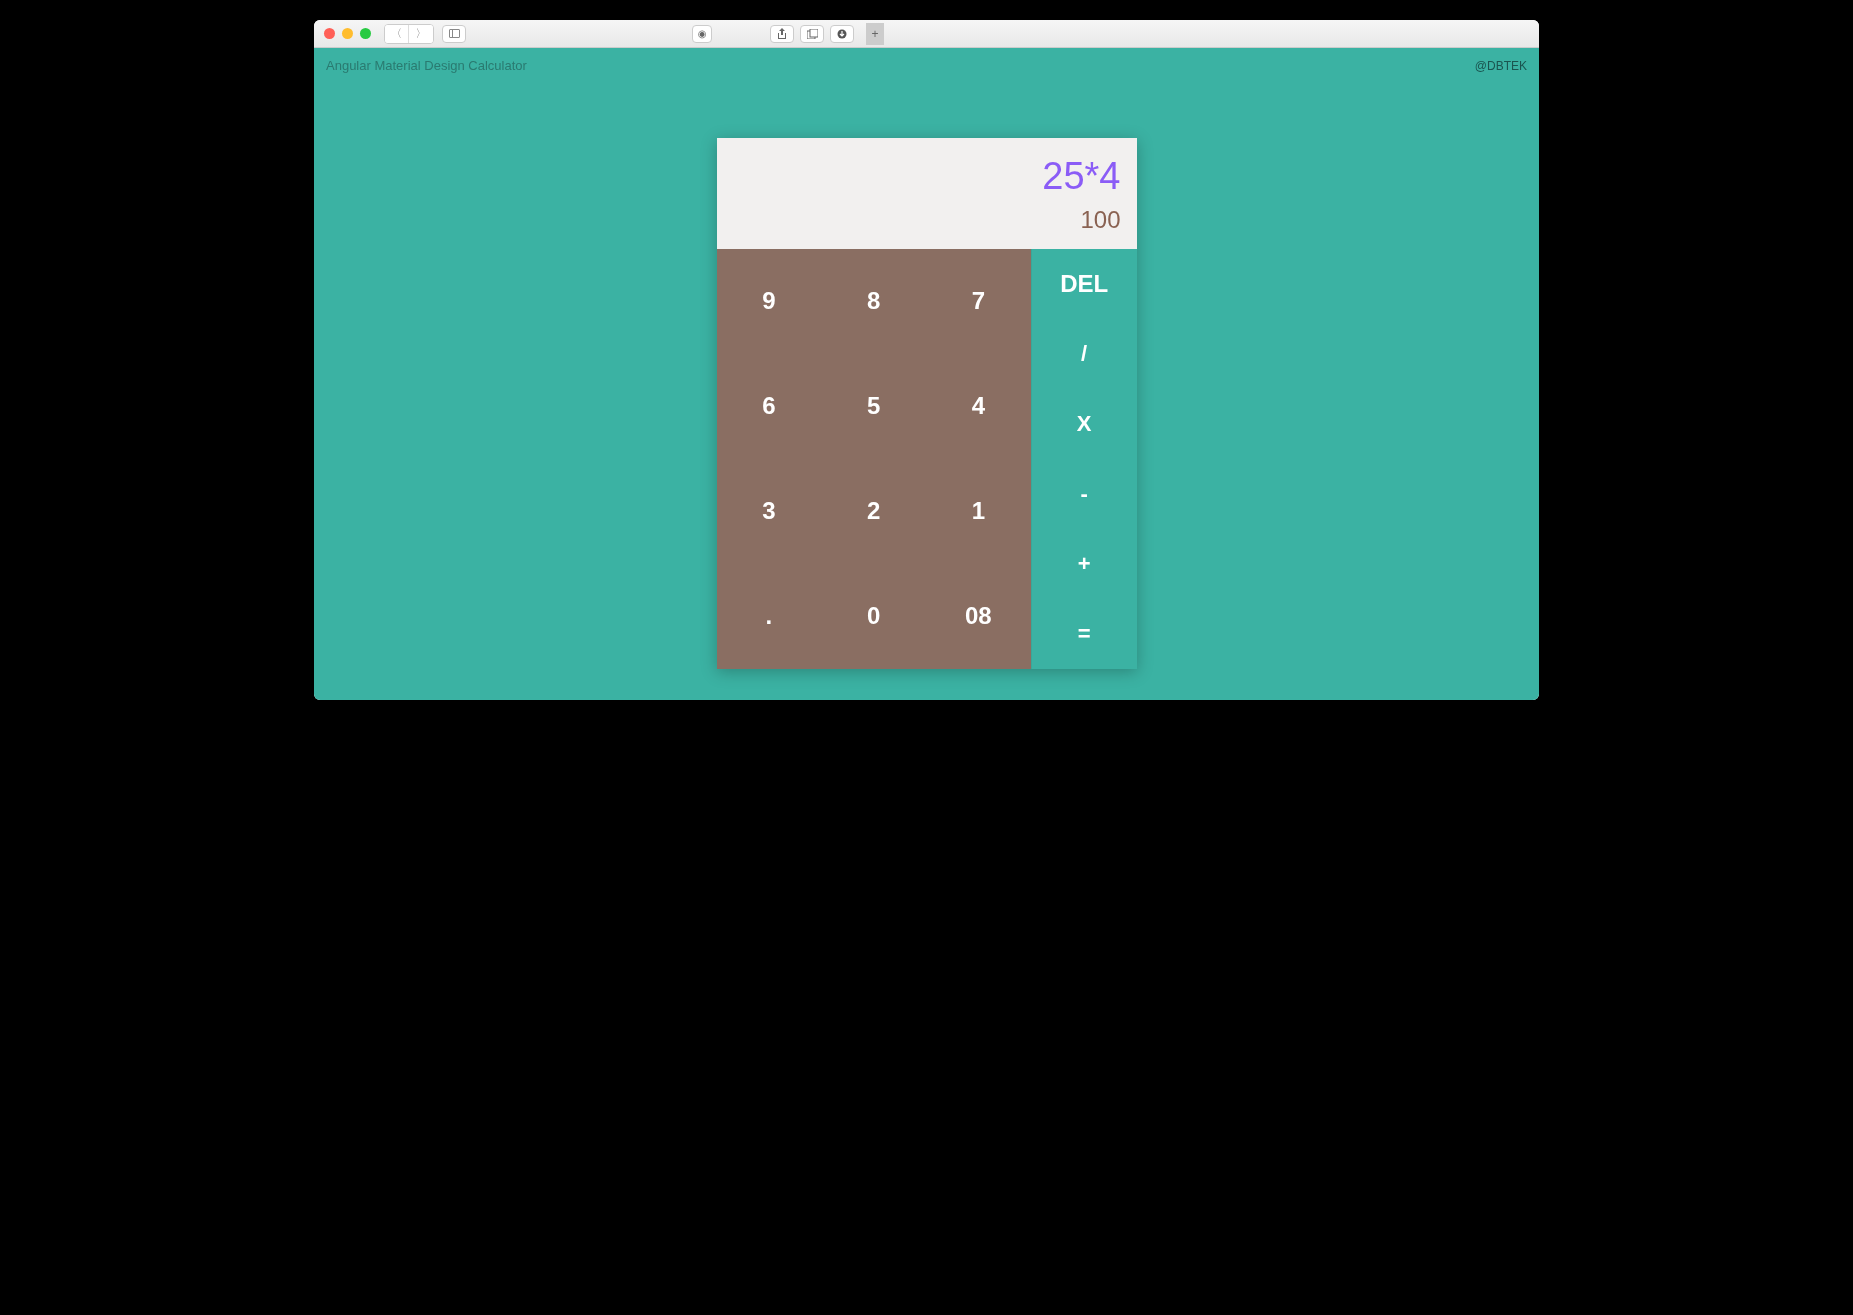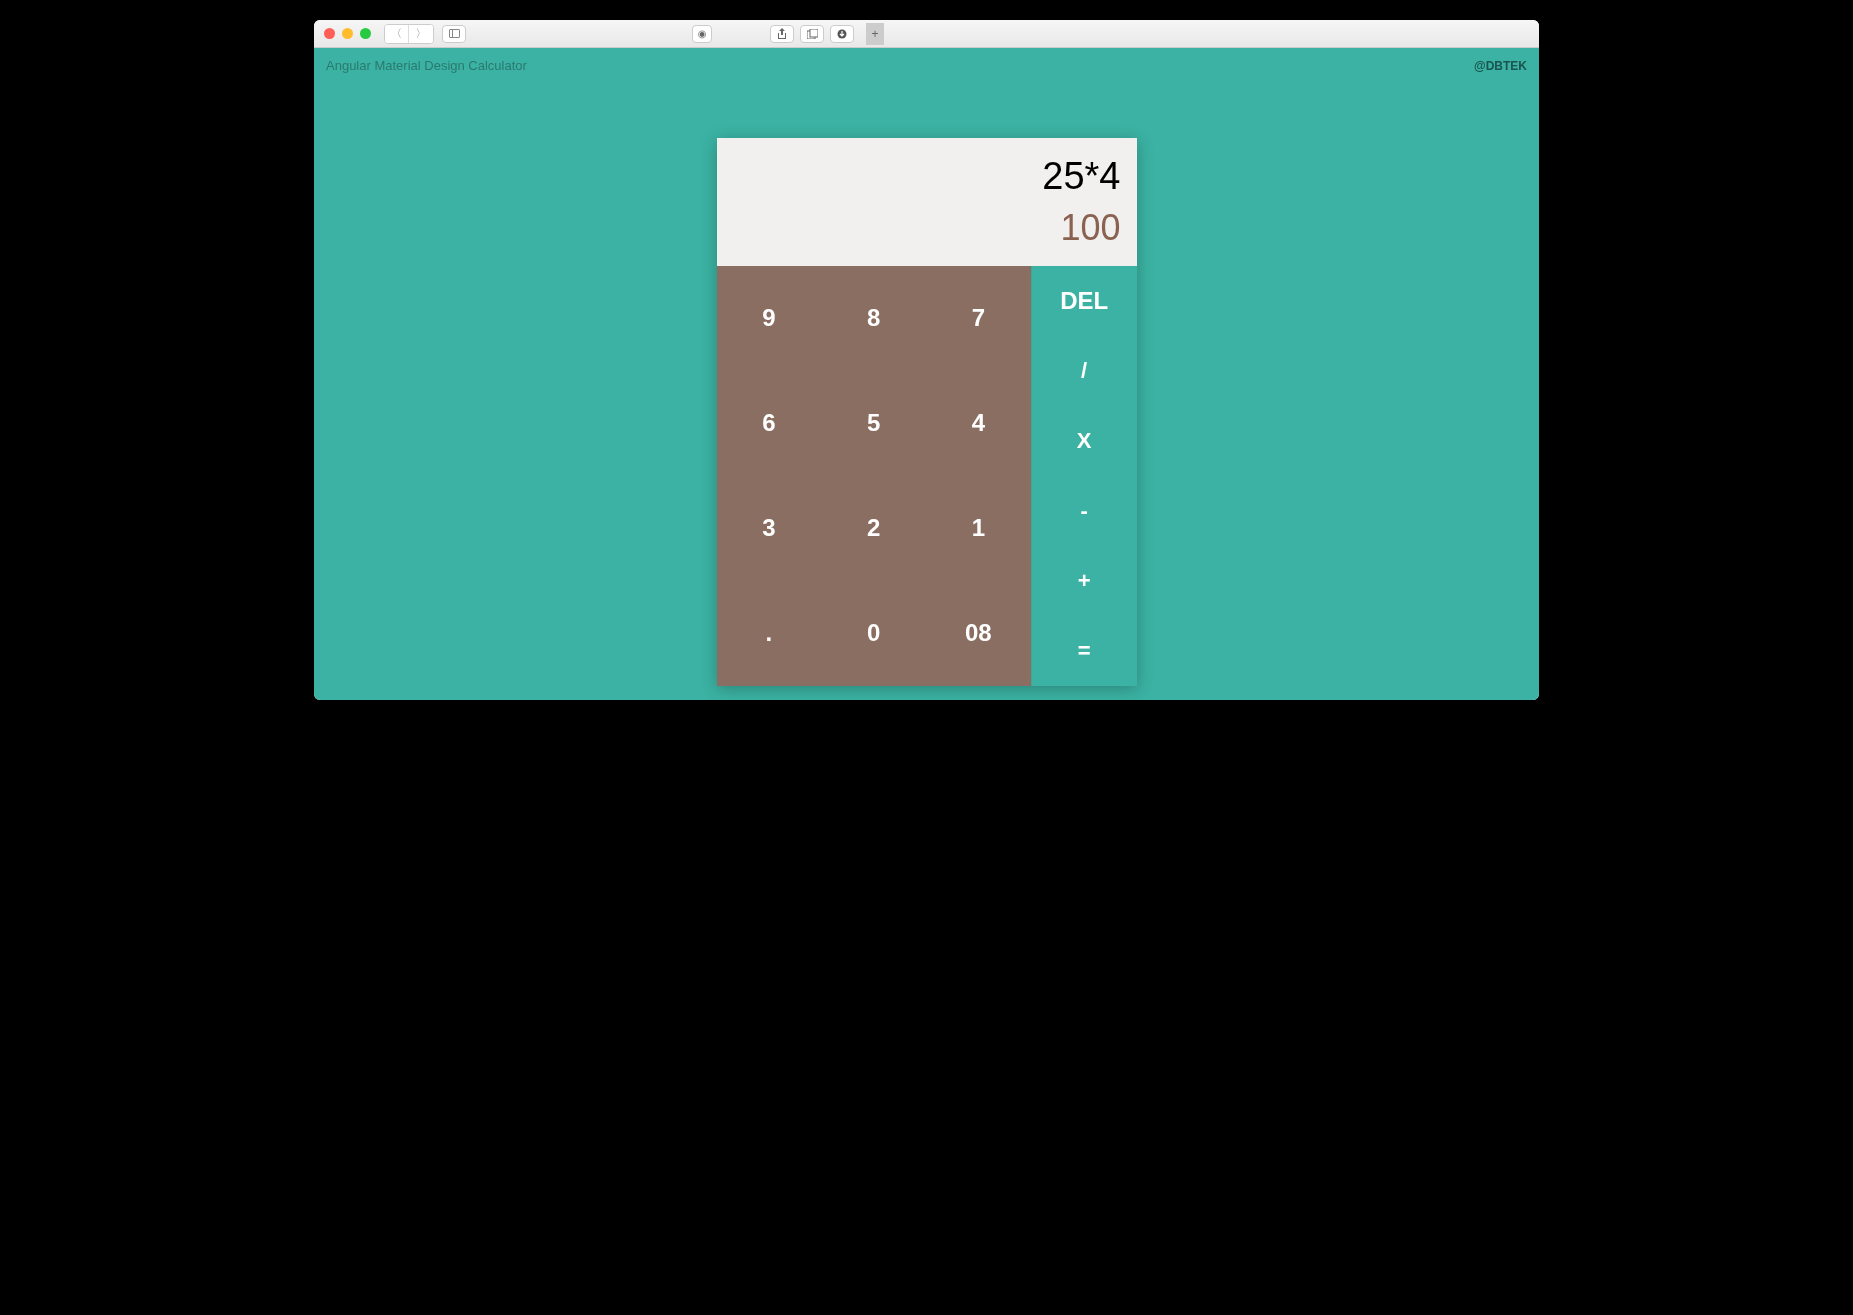--- a/index.html
+++ b/index.html
@@ -191,45 +191,45 @@
       align-items: center;
     }
 
     .app-title {
       font-size: 13px;
       color: #2a7a70;
     }
 
     .author {
       font-size: 12px;
-      font-weight: bold;
+      font-weight: normal;
       color: #1a5550;
     }
 
     .calculator {
       width: 420px;
       margin: 55px auto 0;
       box-shadow: 0 3px 15px rgba(0,0,0,0.25);
     }
 
     .display {
       background: #f2f0ef;
       padding: 12px 16px;
       text-align: right;
     }
 
     .display-expr {
       font-size: 38px;
       font-weight: 300;
-      color: #000000;
+      color: #8b5cf6;
       line-height: 1.4;
     }
 
     .display-result {
-      font-size: 36px;
+      font-size: 24px;
       font-weight: 300;
       color: #8a6252;
       line-height: 1.4;
     }
 
     .keypad {
       display: flex;
       height: 420px;
     }
 

